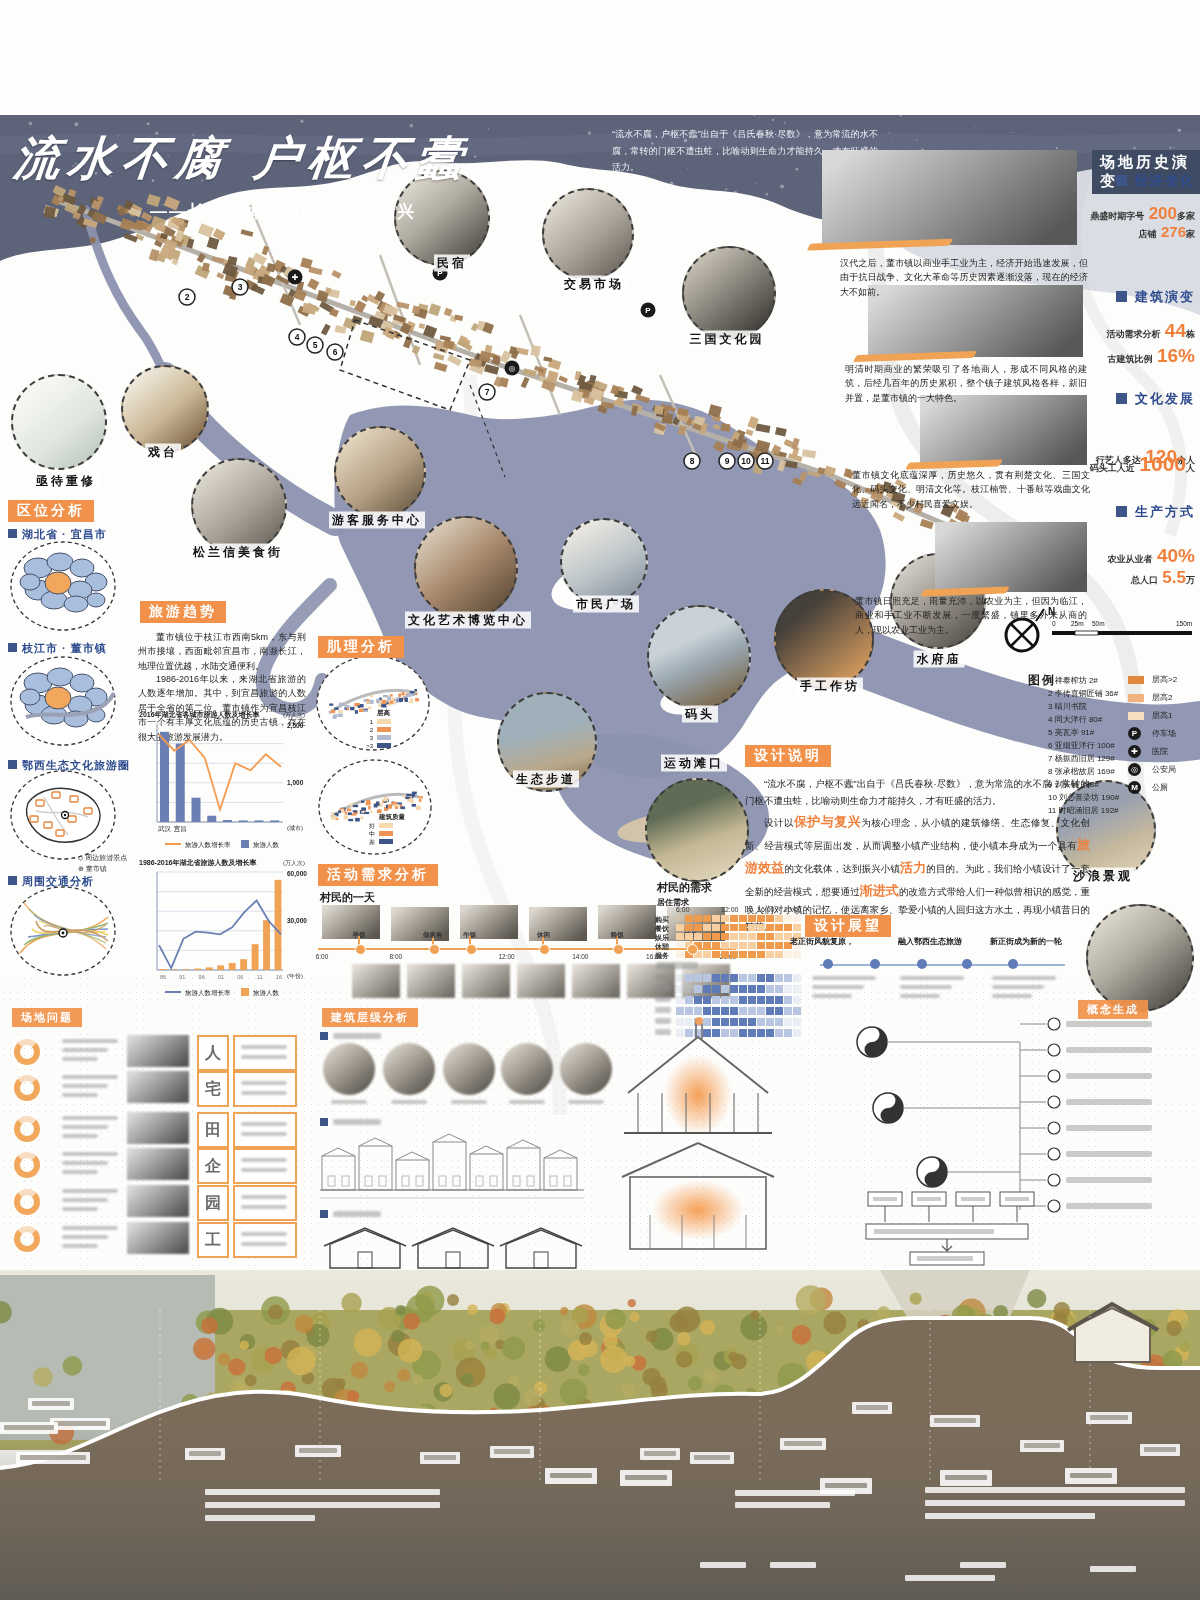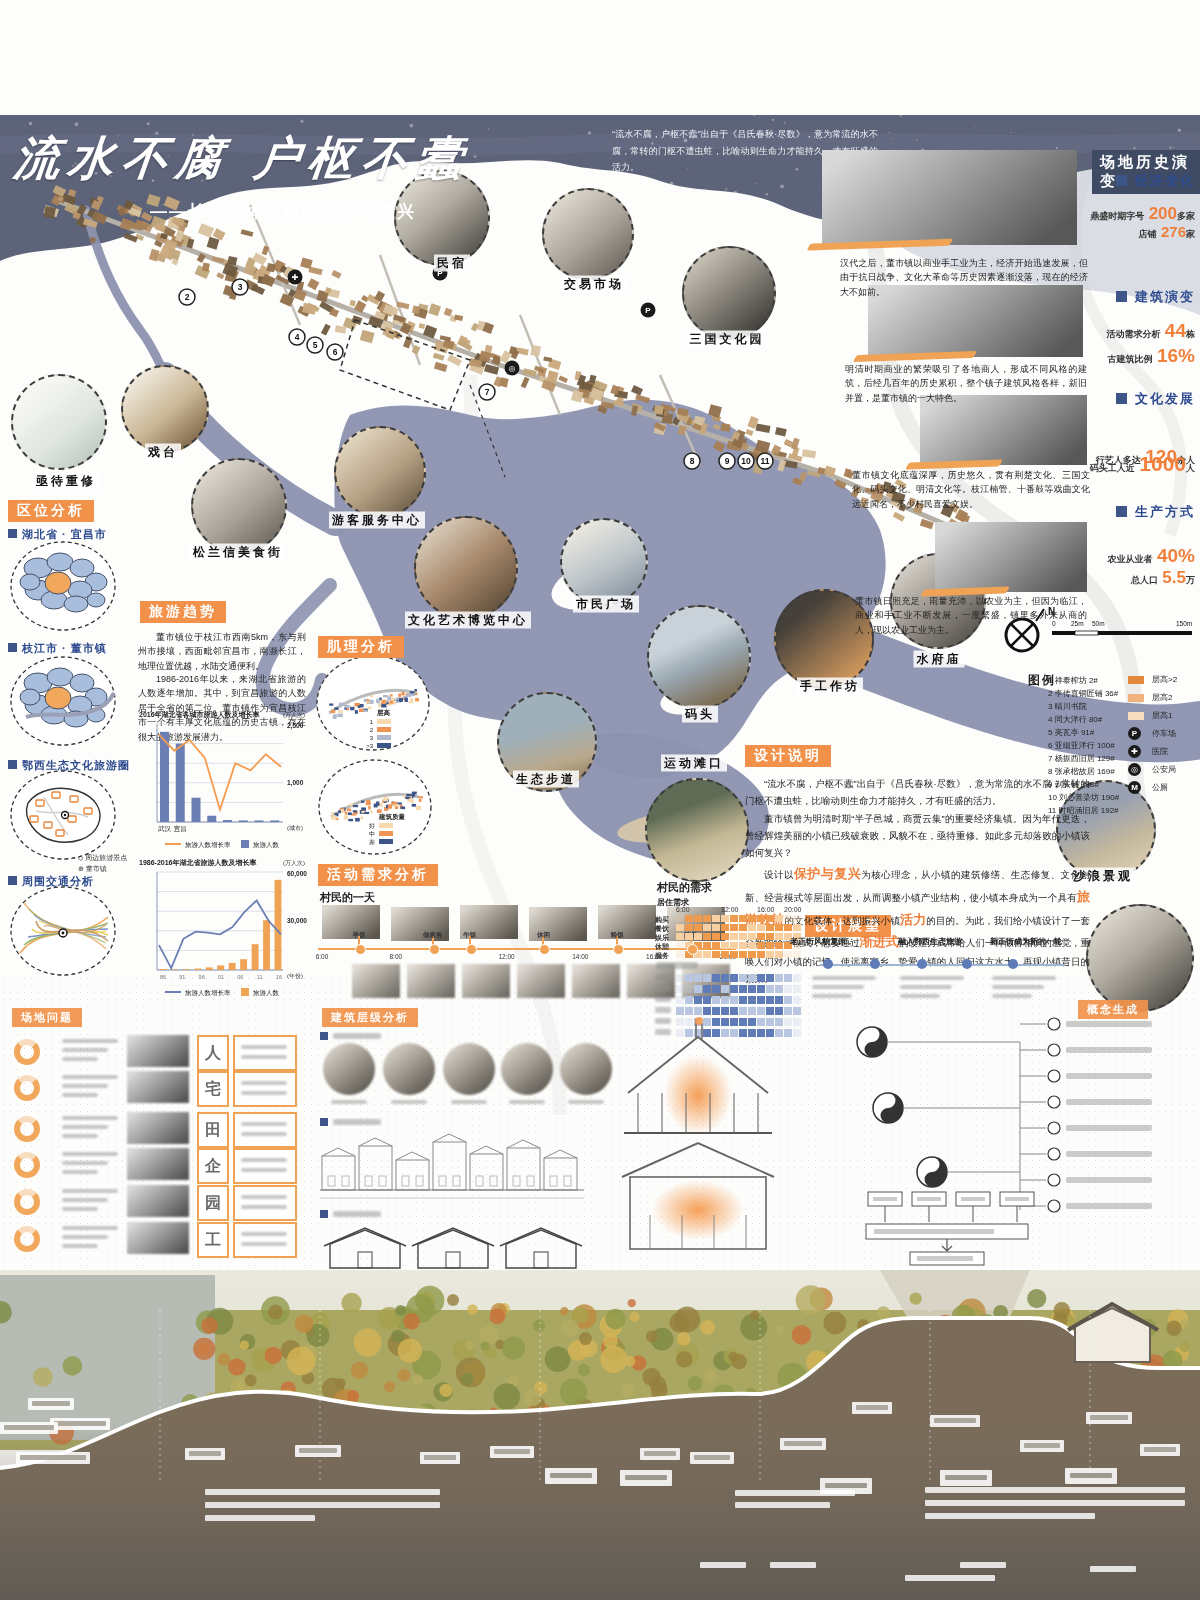--- a/index.html
+++ b/index.html
@@ -581,21 +581,20 @@
   <div class="hdr abs" style="left:805px;top:915px;">设计展望</div>
   <div class="hdr small abs" style="left:12px;top:1008px;">场地问题</div>
   <div class="hdr small abs" style="left:322px;top:1008px;">建筑层级分析</div>
   <div class="hdr small abs" style="left:1078px;top:1000px;">概念生成</div>
 
   <div class="para abs" style="left:138px;top:630px;width:168px;text-indent:2em;">董市镇位于枝江市西南5km，东与荆州市接壤，西面毗邻宜昌市，南濒长江，地理位置优越，水陆交通便利。</div>
   <div class="para abs" style="left:138px;top:672px;width:168px;text-indent:2em;">1986-2016年以来，来湖北省旅游的人数逐年增加。其中，到宜昌旅游的人数居于全省的第二位。董市镇作为宜昌枝江市一个有丰厚文化底蕴的历史古镇，存在很大的旅游发展潜力。</div>
 
   <div id="design-note-body" class="abs">
       <p><span>“流水不腐，户枢不蠹”出自于《吕氏春秋·尽数》，意为常流的水不腐，常转的门枢不遭虫蛀，比喻动则生命力才能持久，才有旺盛的活力。</span></p>
-      <p><span>董市镇曾为明清时期“半子邑城，商贾云集”的重要经济集镇。因为年代更迭，曾经辉煌美丽的小镇已残破衰败，风貌不在，亟待重修。如此多元却落败的小镇该如何复兴？</span></p>
       <p><span>设计以</span><span class="hl">保护与复兴</span><span>为核心理念，从小镇的建筑修缮、生态修复、文化创新、经营模式等层面出发，从而调整小镇产业结构，使小镇本身成为一个具有</span><span class="hl">旅游效益</span><span>的文化载体，达到振兴小镇</span><span class="hl">活力</span><span>的目的。为此，我们给小镇设计了一套全新的经营模式，想要通过</span><span class="hl">渐进式</span><span>的改造方式带给人们一种似曾相识的感觉，重唤人们对小镇的记忆，使远离家乡、挚爱小镇的人回归这方水土，再现小镇昔日的繁荣。</span></p>
     </div>
 
   <div class="abs" style="left:320px;top:890px;font-size:11px;font-weight:bold;z-index:5;">村民的一天</div>
   <div class="abs" style="left:657px;top:880px;font-size:11px;font-weight:bold;z-index:5;">村民的需求</div>
   <div class="abs" style="left:657px;top:897px;font-size:8px;font-weight:bold;z-index:5;">居住需求</div>
 
   <div class="abs" style="left:1028px;top:672px;font-size:12px;font-weight:bold;letter-spacing:2px;z-index:5;">图例</div>
 
   <div id="dyn" class="abs" style="left:0;top:0;width:1200px;height:1600px;pointer-events:none;">

